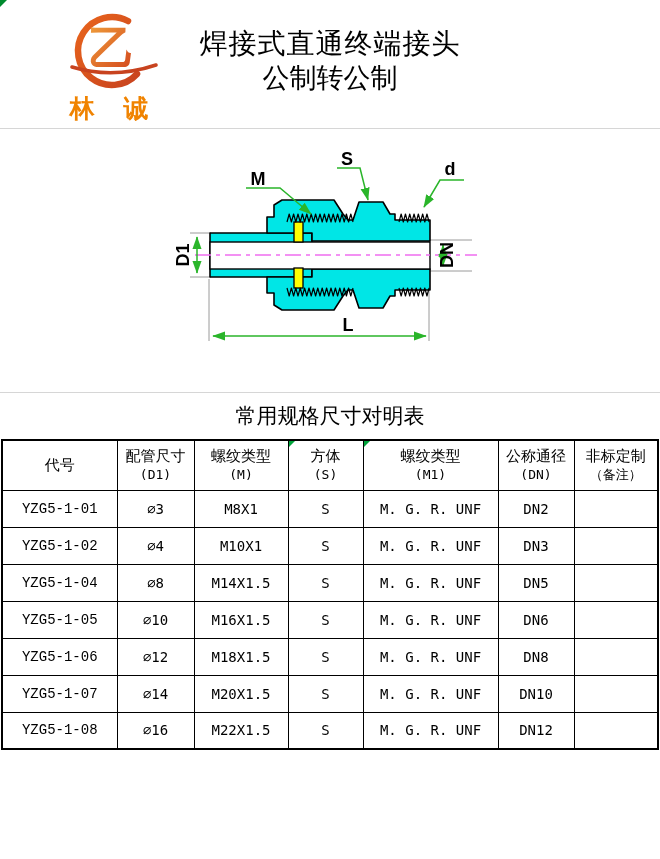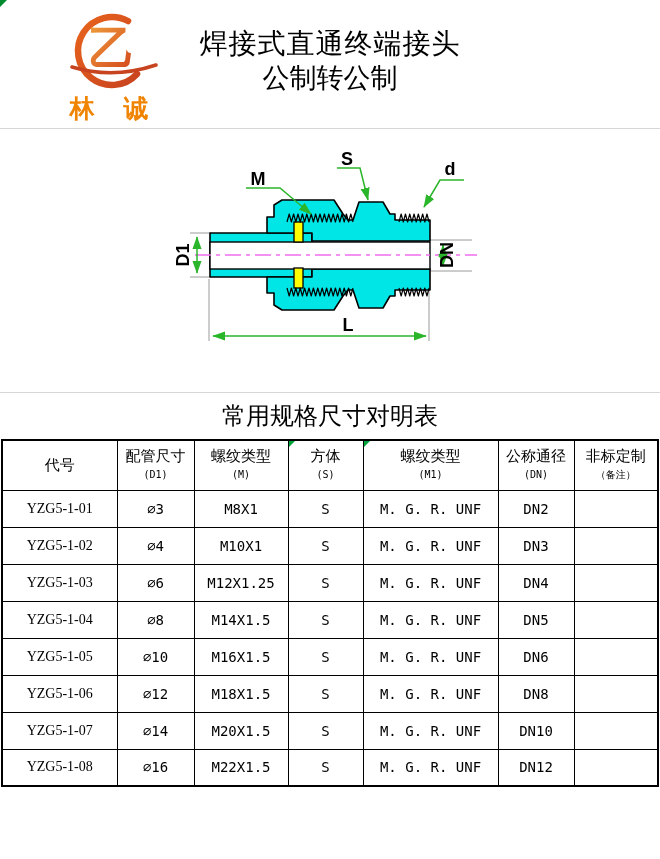--- a/index.html
+++ b/index.html
@@ -25,35 +25,35 @@
   .bore{fill:#fff;stroke:#000;stroke-width:1.4;}
   .ferrule{fill:var(--ferrule-color);stroke:#000;stroke-width:1.3;}
   .thread{fill:none;stroke:#000;stroke-width:1.2;stroke-linejoin:round;}
   .ext{stroke:#9a9a9a;stroke-width:1;fill:none;}
   .dim{stroke:var(--dim-color);stroke-width:1.5;fill:none;}
   .dim-fill{fill:var(--dim-color);}
   .centerline{stroke:var(--center-color);stroke-width:1.6;fill:none;
     stroke-dasharray:16 5 4 5;}
   .dlabel{font-family:"Liberation Sans",sans-serif;font-weight:bold;font-size:18px;fill:#000;}
   
-  .table-title{height:46px;line-height:46px;text-align:center;font-size:24px;
+  .table-title{height:46px;line-height:46px;text-align:center;font-size:21px;
     font-family:"Liberation Serif",serif;color:#000;}
   
   table.spec{border-collapse:collapse;table-layout:fixed;width:657px;margin-left:1px;
     border:2px solid #000;}
   table.spec th,table.spec td{border:1px solid #000;text-align:center;vertical-align:middle;
     padding:0;overflow:hidden;color:#000;}
   table.spec thead tr{height:50px;margin-top:45px;}
   table.spec tbody tr{height:37px;}
   th .h1{font-family:"Liberation Serif",serif;font-weight:normal;font-size:15px;line-height:19px;}
-  th .h2{font-family:"DejaVu Sans Mono",monospace;font-weight:normal;font-size:10px;line-height:17px;}
+  th .h2{font-family:"DejaVu Sans Mono",monospace;font-weight:normal;font-size:13px;line-height:17px;}
   th{position:relative;font-weight:normal;}
   .cell-flag{position:absolute;top:0;left:0;width:0;height:0;
     border-top:6px solid #00a33a;border-right:6px solid transparent;}
-  td.c-code{font-family:Liberation Serif, serif;font-size:14px;margin-top:40px;}
+  td.c-code{font-family:Liberation Mono, monospace;font-size:14px;margin-top:40px;}
   td.c-val{font-family:"DejaVu Sans Mono",monospace;font-size:14px;}
 </style>
 </head>
 <body>
 
 <div class="page" style="--body-color: #00e6e6; --ferrule-color: #ffff00; --dim-color: #2ab52a; --center-color: #f06df0;">
   <div class="sheet-corner"></div>
 
   <div class="header">
     <svg class="logo" viewBox="0 0 118 120" width="118" height="120">
@@ -192,29 +192,20 @@
         <tr>
           <td class="c-code">YZG5-1-02</td>
           <td class="c-val">∅4</td>
           <td class="c-val">M10X1</td>
           <td class="c-val">S</td>
           <td class="c-val">M. G. R. UNF</td>
           <td class="c-val">DN3</td>
           <td class="c-val"></td>
         </tr>
         <tr>
-          <td class="c-code">YZG5-1-03</td>
-          <td class="c-val">∅6</td>
-          <td class="c-val">M12X1.25</td>
-          <td class="c-val">S</td>
-          <td class="c-val">M. G. R. UNF</td>
-          <td class="c-val">DN4</td>
-          <td class="c-val"></td>
-        </tr>
-        <tr>
           <td class="c-code">YZG5-1-04</td>
           <td class="c-val">∅8</td>
           <td class="c-val">M14X1.5</td>
           <td class="c-val">S</td>
           <td class="c-val">M. G. R. UNF</td>
           <td class="c-val">DN5</td>
           <td class="c-val"></td>
         </tr>
         <tr>
           <td class="c-code">YZG5-1-05</td>

